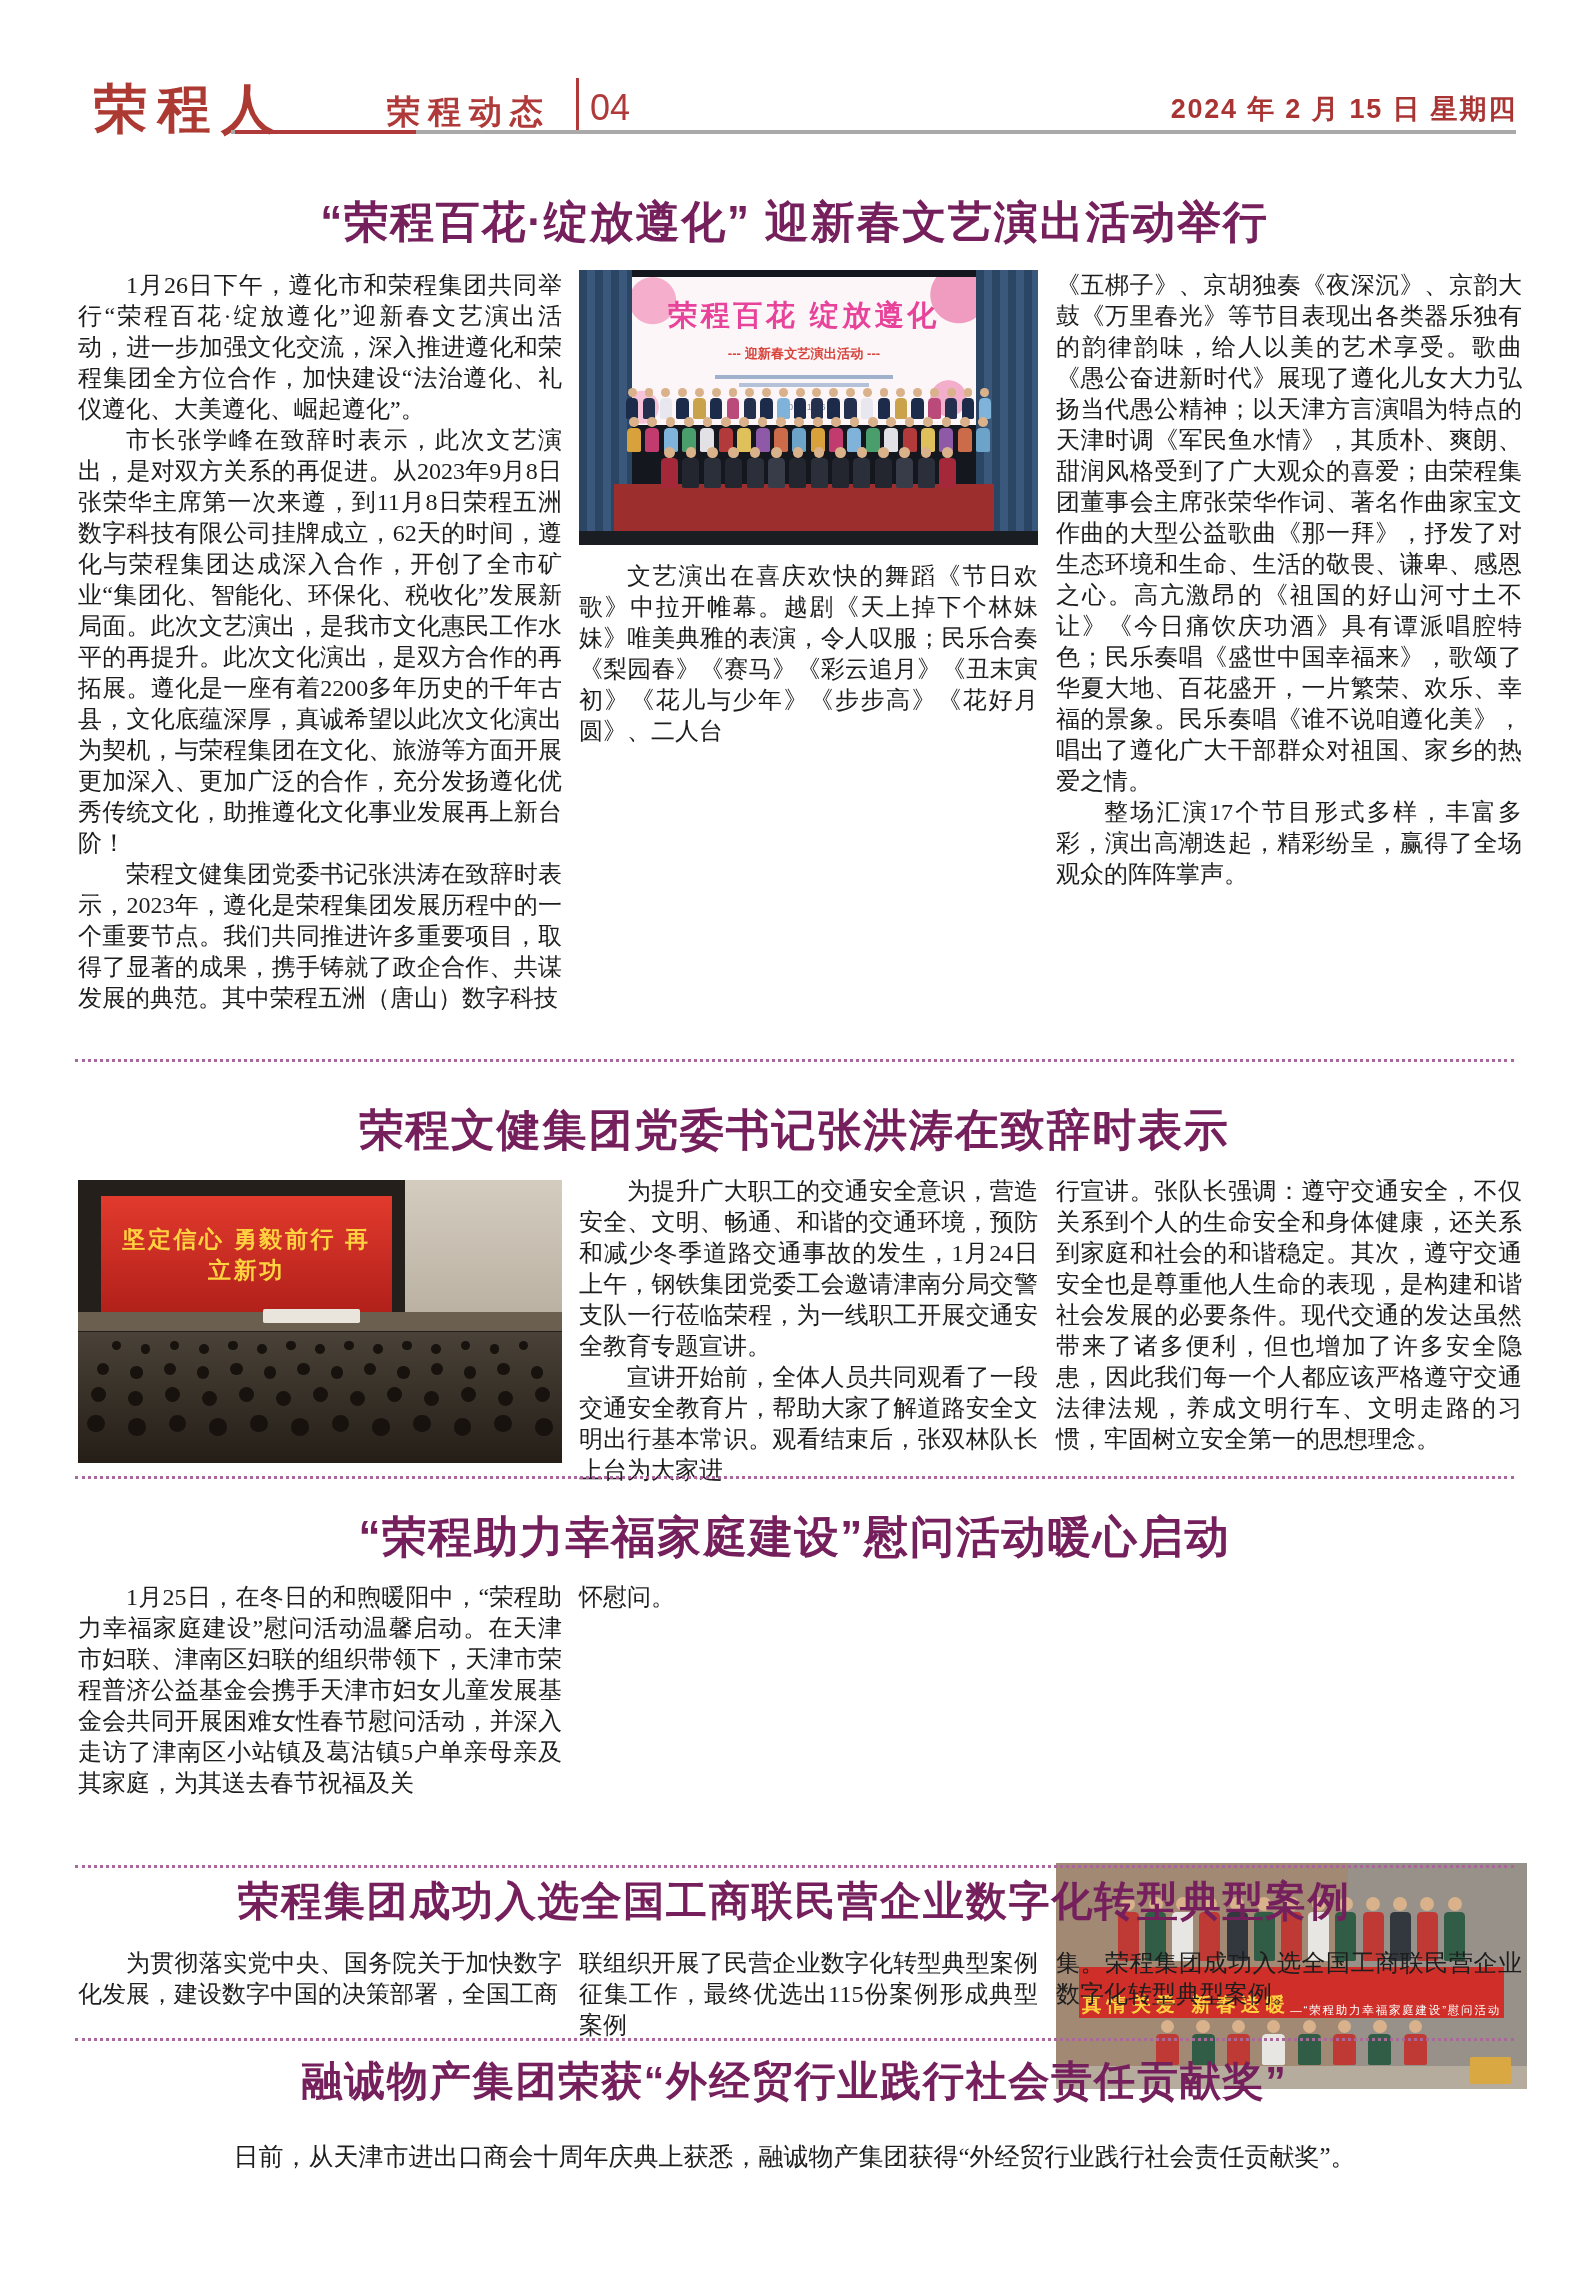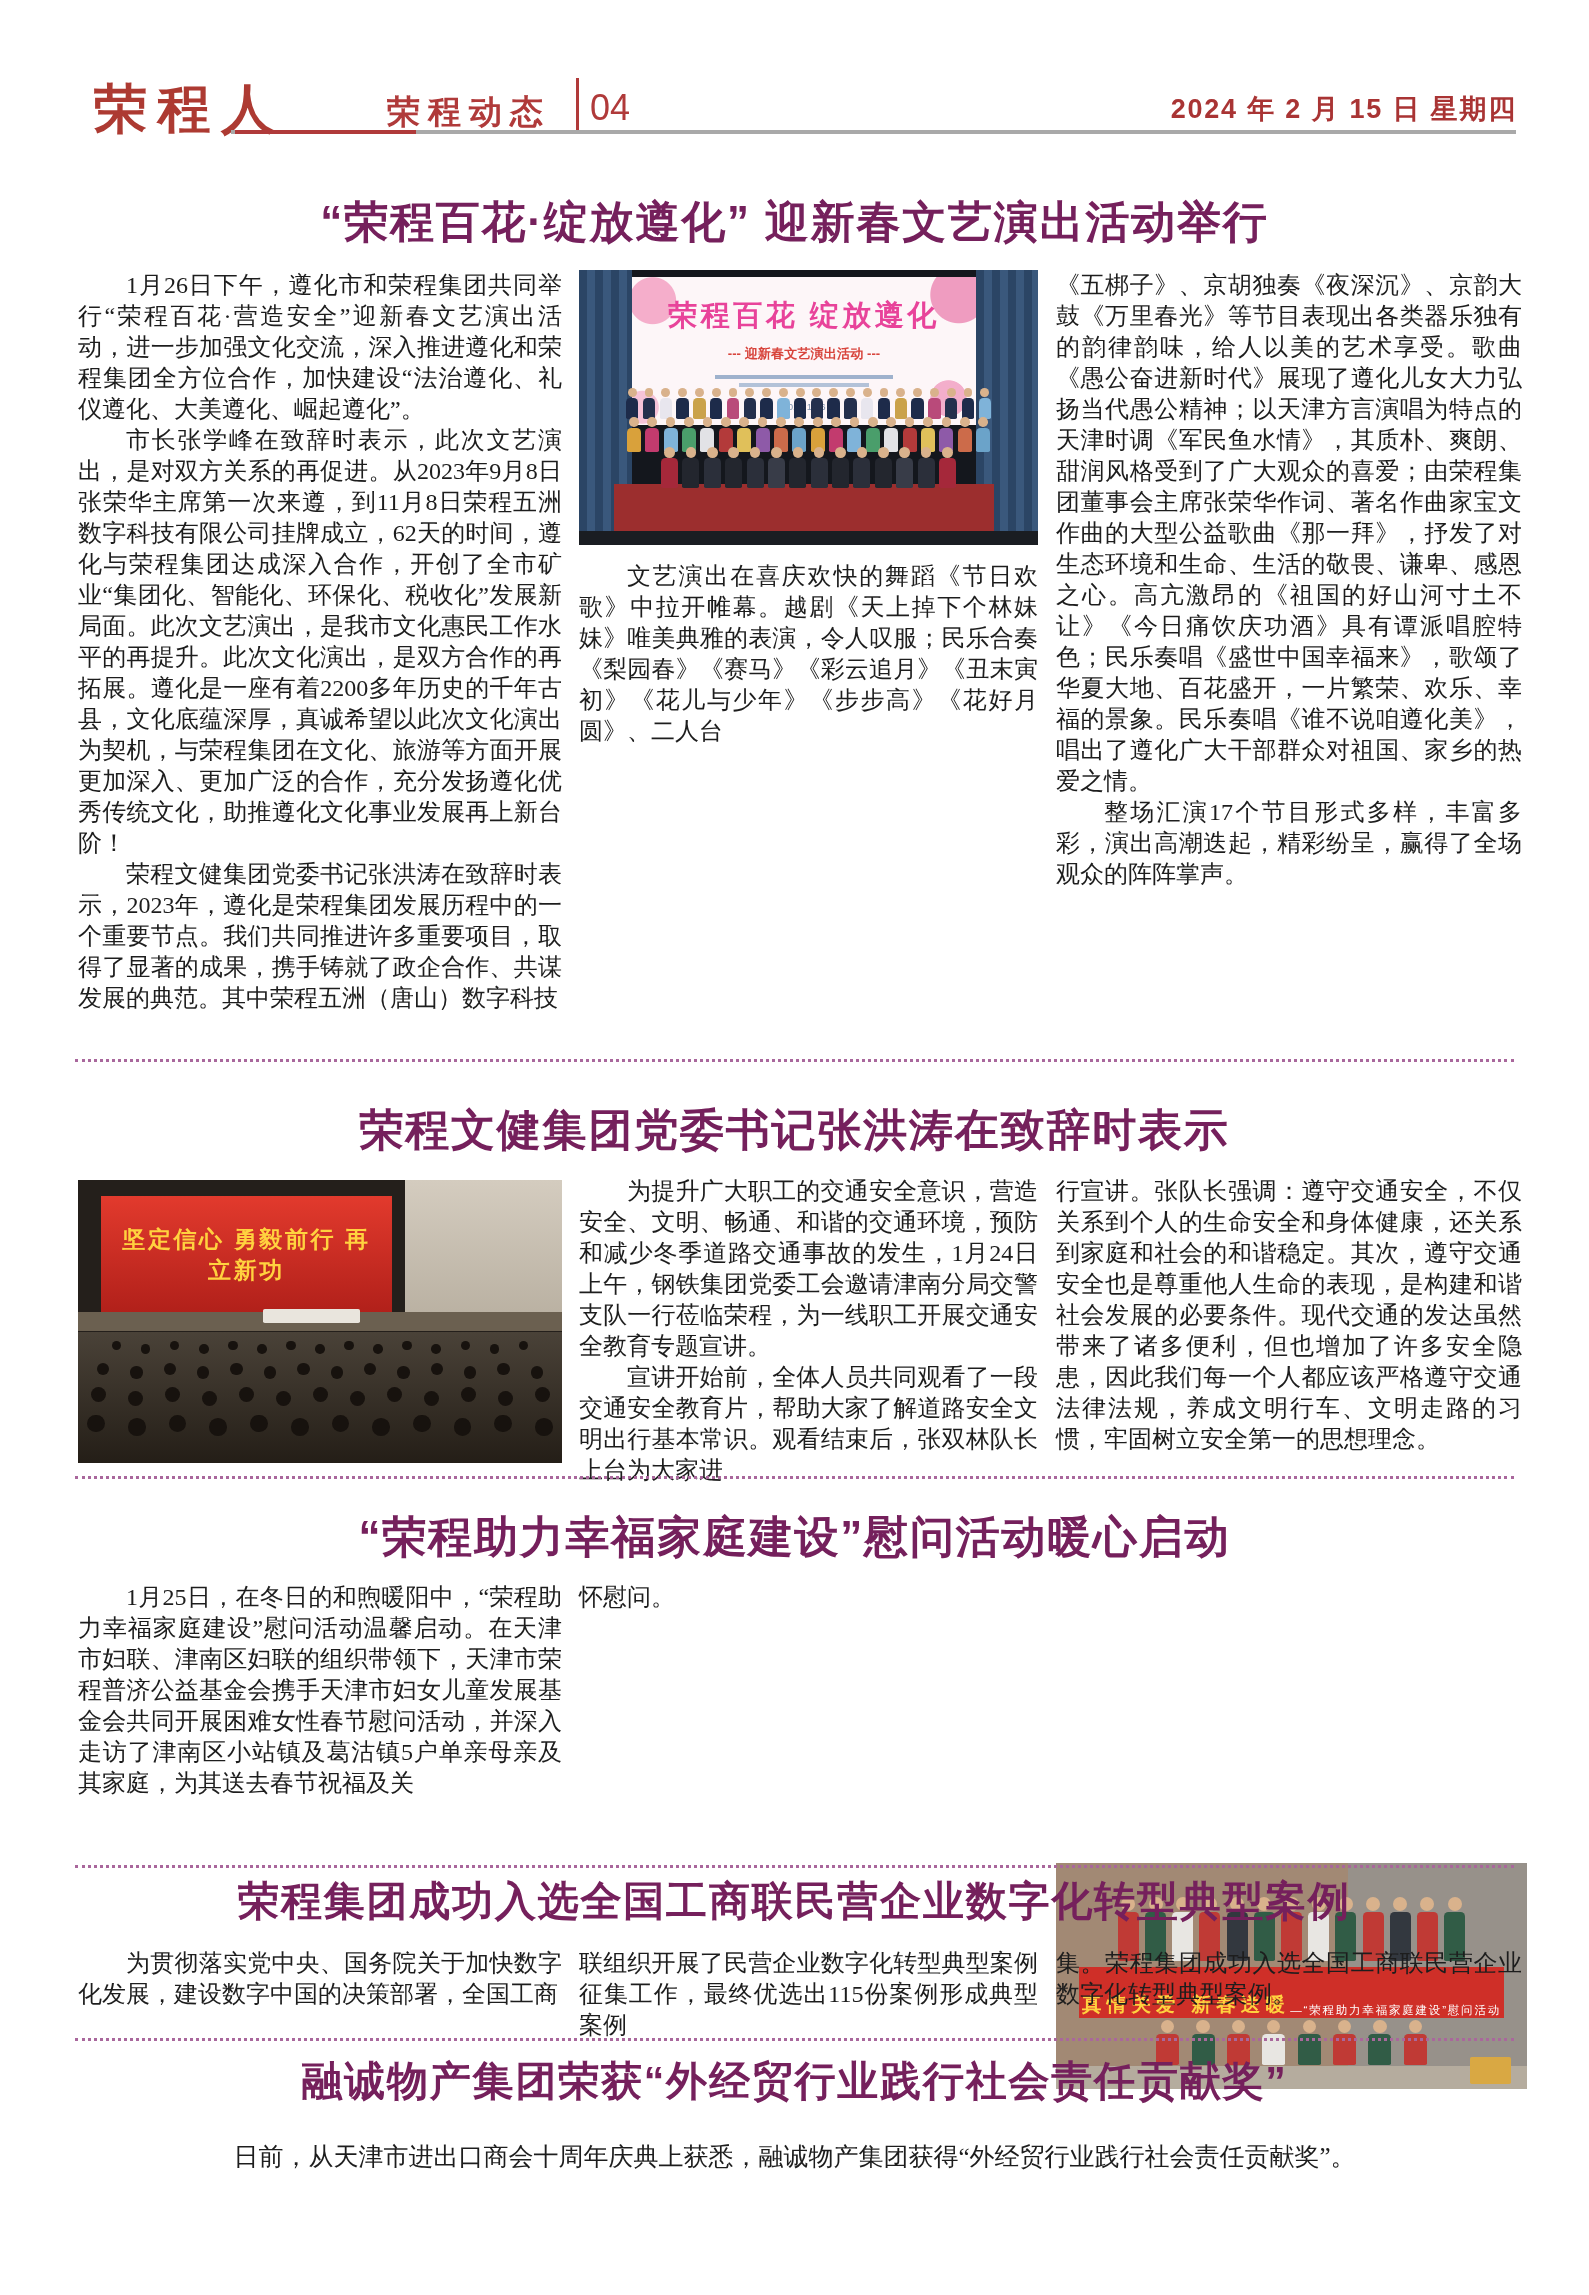--- a/index.html
+++ b/index.html
@@ -107,21 +107,21 @@
 <div class="abs section-label">荣程动态</div>
 <div class="abs header-vbar"></div>
 <div class="abs page-number">04</div>
 <div class="abs issue-date">2024 年 2 月 15 日  星期四</div>
 <div class="abs rule-gray"></div>
 <div class="abs rule-red"></div>
 
 <div class="abs art-title t50" style="top:196px;">“荣程百花·绽放遵化” 迎新春文艺演出活动举行</div>
 
 <div class="abs col" style="left:78px;top:270px;width:484px;">
-  <p class="bp indent">1月26日下午，遵化市和荣程集团共同举行“荣程百花·营造安全”迎新春文艺演出活动，进一步加强文化交流，深入推进遵化和荣程集团全方位合作，加快建设“法治遵化、礼仪遵化、大美遵化、崛起遵化”。</p>
+  <p class="bp indent">1月26日下午，遵化市和荣程集团共同举行“荣程百花·绽放遵化”迎新春文艺演出活动，进一步加强文化交流，深入推进遵化和荣程集团全方位合作，加快建设“法治遵化、礼仪遵化、大美遵化、崛起遵化”。</p>
   <p class="bp indent">市长张学峰在致辞时表示，此次文艺演出，是对双方关系的再促进。从2023年9月8日张荣华主席第一次来遵，到11月8日荣程五洲数字科技有限公司挂牌成立，62天的时间，遵化与荣程集团达成深入合作，开创了全市矿业“集团化、智能化、环保化、税收化”发展新局面。此次文艺演出，是我市文化惠民工作水平的再提升。此次文化演出，是双方合作的再拓展。遵化是一座有着2200多年历史的千年古县，文化底蕴深厚，真诚希望以此次文化演出为契机，与荣程集团在文化、旅游等方面开展更加深入、更加广泛的合作，充分发扬遵化优秀传统文化，助推遵化文化事业发展再上新台阶！</p>
   <p class="bp indent">荣程文健集团党委书记张洪涛在致辞时表示，2023年，遵化是荣程集团发展历程中的一个重要节点。我们共同推进许多重要项目，取得了显著的成果，携手铸就了政企合作、共谋发展的典范。其中荣程五洲（唐山）数字科技</p>
 </div>
 
 <div class="abs col" style="left:579px;top:270px;width:459px;">
   <div class="photo1">
     <div class="p1-curtain-l"></div>
     <div class="p1-curtain-r"></div>
     <div class="p1-screen">
       <div class="p1-screen-title">荣程百花 绽放遵化</div>

